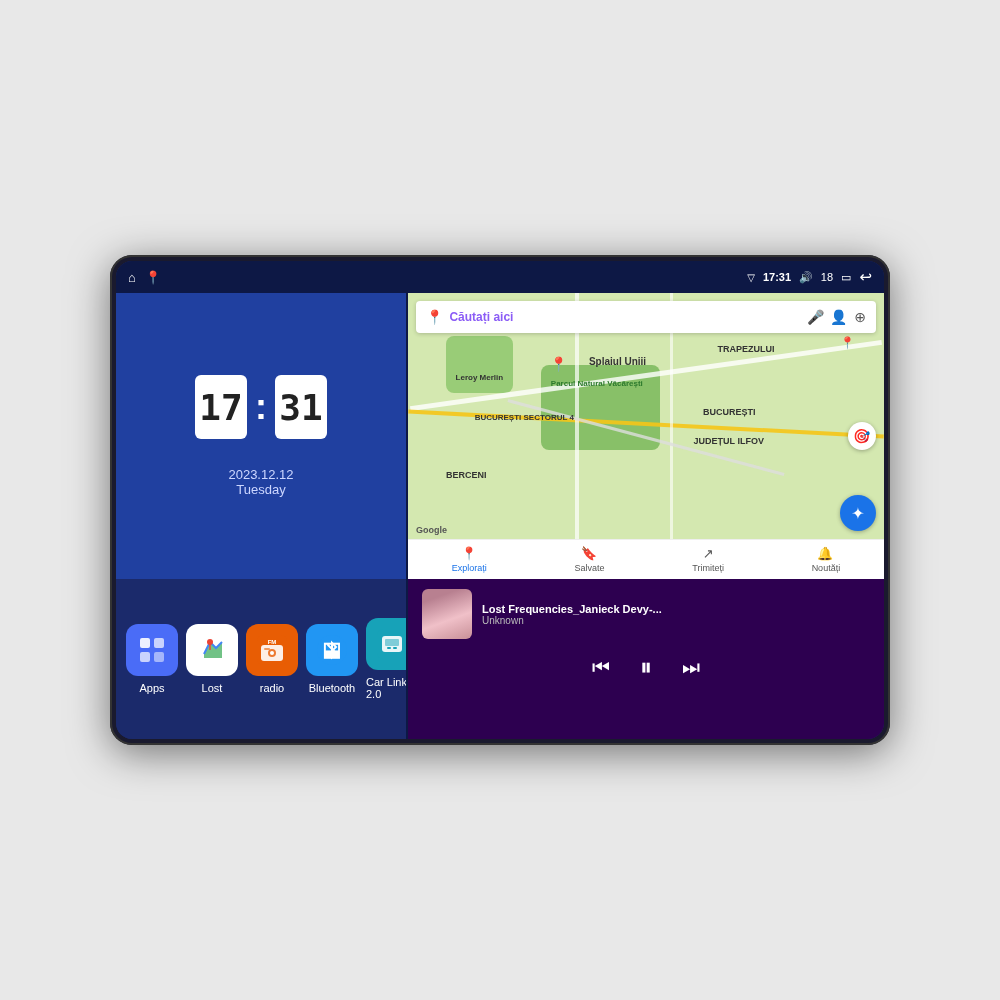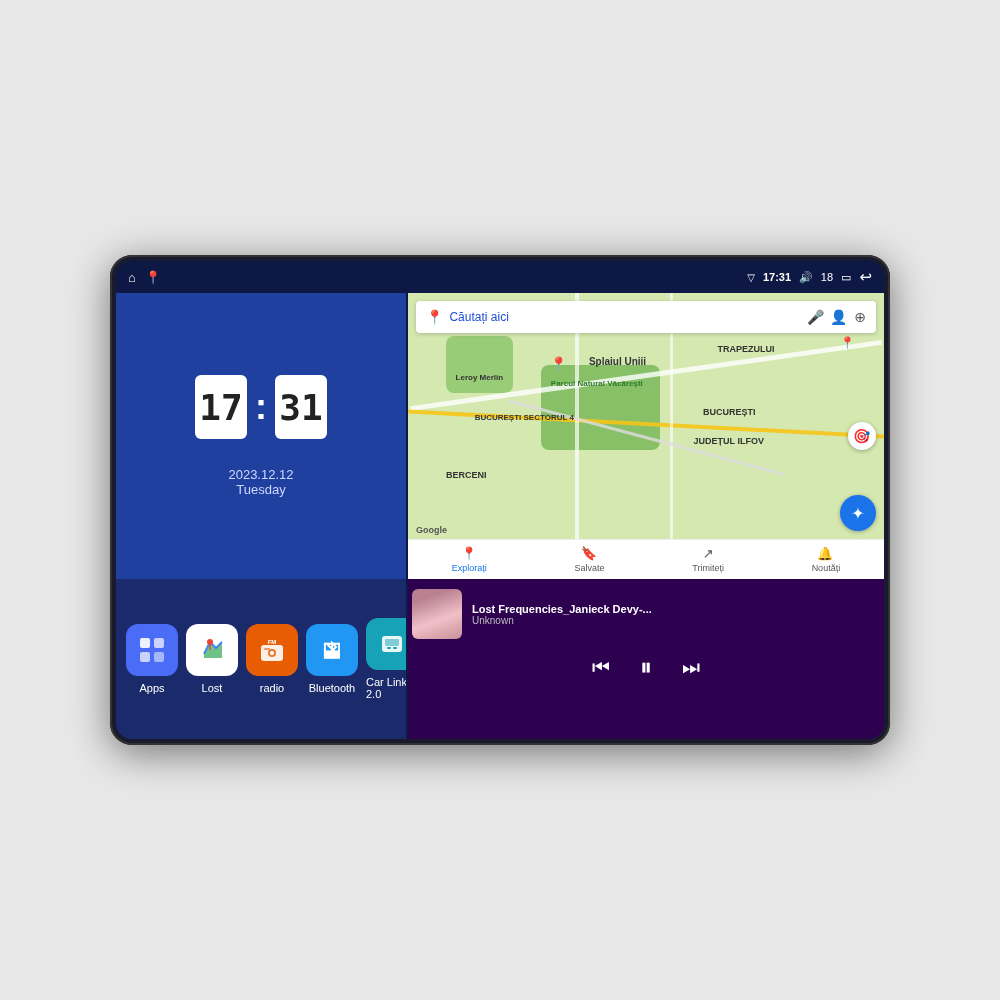--- a/index.html
+++ b/index.html
@@ -228,21 +228,21 @@
       background: #88c068;
       border-radius: 8px;
     }
 
     
     .music-player {
       height: 160px;
       background: #2d0050;
       display: flex;
       flex-direction: column;
-      padding: 10px 4px;
+      padding: 10px 14px;
       gap: 8px;
       flex-shrink: 0;
     }
     .music-info-row {
       display: flex;
       gap: 10px;
       align-items: center;
     }
     .music-thumbnail {
       width: 50px;
@@ -449,21 +449,21 @@
 
             <div style="position:absolute;right:8px;top:45%;width:28px;height:28px;background:#fff;border-radius:50%;display:flex;align-items:center;justify-content:center;box-shadow:0 1px 4px rgba(0,0,0,0.3);font-size:14px;cursor:pointer;">🎯</div>
 
             <div style="position:absolute;right:8px;bottom:48px;width:36px;height:36px;background:#1a73e8;border-radius:50%;display:flex;align-items:center;justify-content:center;box-shadow:0 1px 4px rgba(0,0,0,0.3);font-size:16px;color:white;cursor:pointer;">✦</div>
 
             <div class="google-logo">Google</div>
           </div>
 
           <div class="map-search-bar">
             <span style="color:#1a73e8;font-size:14px;">📍</span>
-            <span style="flex:1;color:#1d4ed8;font-size:12px;">Căutați aici</span>
+            <span style="flex:1;color:#8b5cf6;font-size:12px;font-weight:bold;">Căutați aici</span>
             <span style="font-size:14px;">🎤</span>
             <span style="font-size:14px;">👤</span>
             <span style="font-size:14px;">⊕</span>
           </div>
 
           <div class="map-nav-bar">
             <div class="map-nav-item active">
               <span class="map-nav-icon">📍</span>
               <span>Explorați</span>
             </div>

